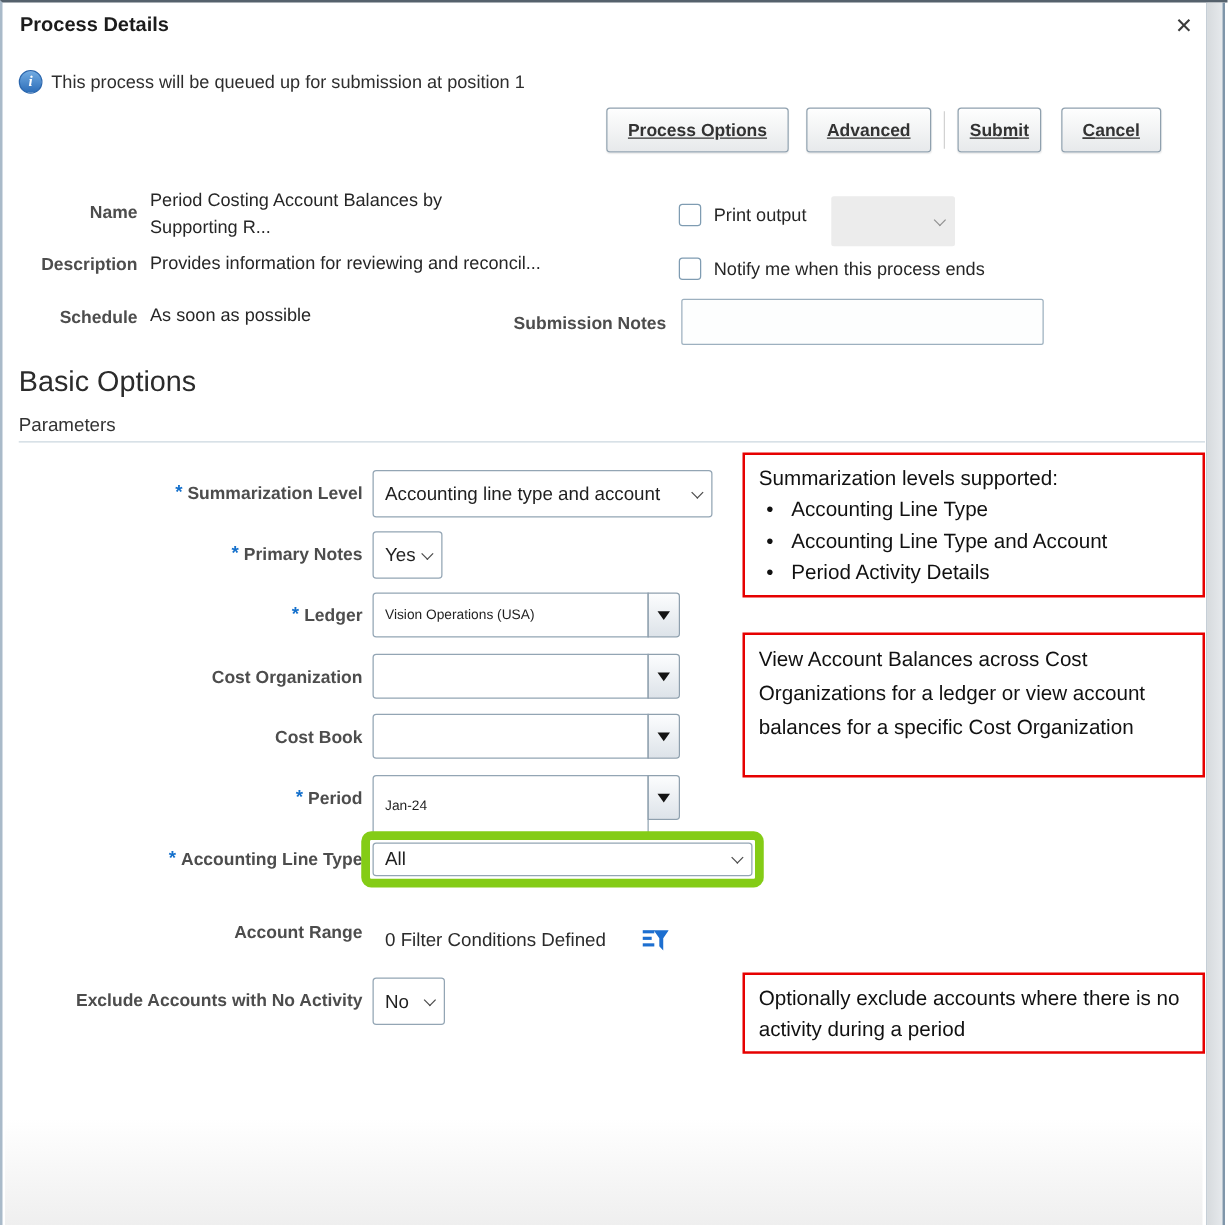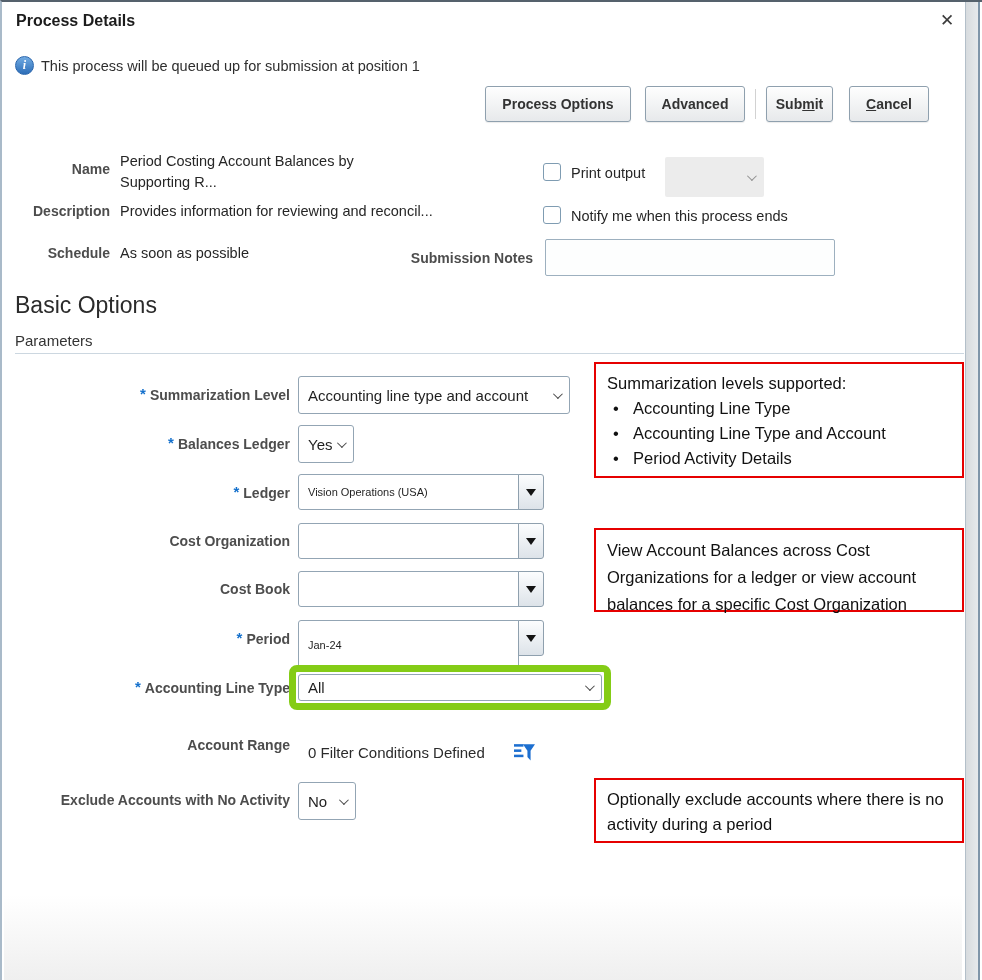--- a/index.html
+++ b/index.html
@@ -15,21 +15,21 @@
   .info-icon { width:19px; height:19px; border-radius:50%;
                background:linear-gradient(#71abe2,#2c6db8); border:1px solid #2a66ad;
                color:#fff; font-size:12px; font-weight:bold; font-style:italic;
                display:flex; align-items:center; justify-content:center;
                font-family:"Liberation Serif","DejaVu Serif",serif; }
   .info-text { font-size:14.5px; color:#2e2e2e; }
 
   
   .btn { position:absolute; top:84px; height:36px; border:1px solid #8fa0ae; border-radius:3px;
          background:linear-gradient(#fefefe,#e7e9eb); box-shadow:inset 0 1px 0 #fff,0 1px 1px rgba(0,0,0,.08);
-         font-family:inherit; font-size:14px; font-weight:bold; color:#333; cursor:pointer; }
+         font-family:inherit; font-size:14px; font-weight:bold; color:#333; cursor:pointer;text-decoration:underline; }
   .btn-divider { top:87px; width:1px; height:30px; background:#d2d2d2; }
   .ak { text-decoration:underline; }
 
   
   .lbl { font-size:14px; font-weight:bold; color:#4d4d4d; text-align:right; }
   .val { font-size:14.5px; color:#262626; }
   .cb { width:18px; height:18px; border:1.5px solid #7f9cb2; border-radius:3px; background:#fff; cursor:pointer; }
   .text-input { border:1px solid #9db0bf; border-radius:2px; background:#fdfefe; font-family:inherit; font-size:14px; padding:0 8px; }
 
   .select-dis { background:#ececec; border:none; border-radius:2px; display:flex; align-items:center; justify-content:flex-end; padding:0 10px; }
@@ -117,21 +117,21 @@
   <div class="abs h1" style="left:13px; top:290px;">Basic Options</div>
   <div class="abs h2" style="left:13px; top:330px;">Parameters</div>
   <div class="abs rule" style="left:13px; top:351px; width:949px;"></div>
 
   <div class="abs flabel" style="top:384px;"><span class="req">*</span><span>Summarization Level</span></div>
   <div class="sel" style="left:296px; top:374px; width:272px; height:38px;">
     <span>Accounting line type and account</span>
     <span class="chev"></span>
   </div>
 
-  <div class="abs flabel" style="top:433px;"><span class="req">*</span><span>Balances Ledger</span></div>
+  <div class="abs flabel" style="top:433px;"><span class="req">*</span><span>Primary Notes</span></div>
   <div class="sel" style="left:296px; top:423px; width:56px; height:38px;">
     <span>Yes</span>
     <span class="chev"></span>
   </div>
 
   <div class="abs flabel" style="top:482px;"><span class="req">*</span><span>Ledger</span></div>
   <div class="lov-input" style="left:296px; top:472px; width:221px; height:36px;">Vision Operations (USA)</div>
   <div class="lov-btn" style="left:516px; top:472px; height:36px;">
       <span class="tri"></span>
     </div>
@@ -190,21 +190,21 @@
     <div class="brow">
         <span class="bchar">•</span>
         <span>Accounting Line Type and Account</span>
       </div>
     <div class="brow">
         <span class="bchar">•</span>
         <span>Period Activity Details</span>
       </div>
   </div>
 
-  <div class="note" style="top:526px; height:84px; line-height:27px;">View Account Balances across Cost Organizations for a ledger or view account balances for a specific Cost Organization</div>
+  <div class="note" style="top:504px; height:116px; line-height:27px;">View Account Balances across Cost Organizations for a ledger or view account balances for a specific Cost Organization</div>
 
   <div class="note" style="top:776px; height:65px;">Optionally exclude accounts where there is no activity during a period</div>
 
   <div class="bottom-fade"></div>
   <div class="sb-line1"></div>
   <div class="sb-track"></div>
   <div class="sb-line2"></div>
 
 </div>
 

